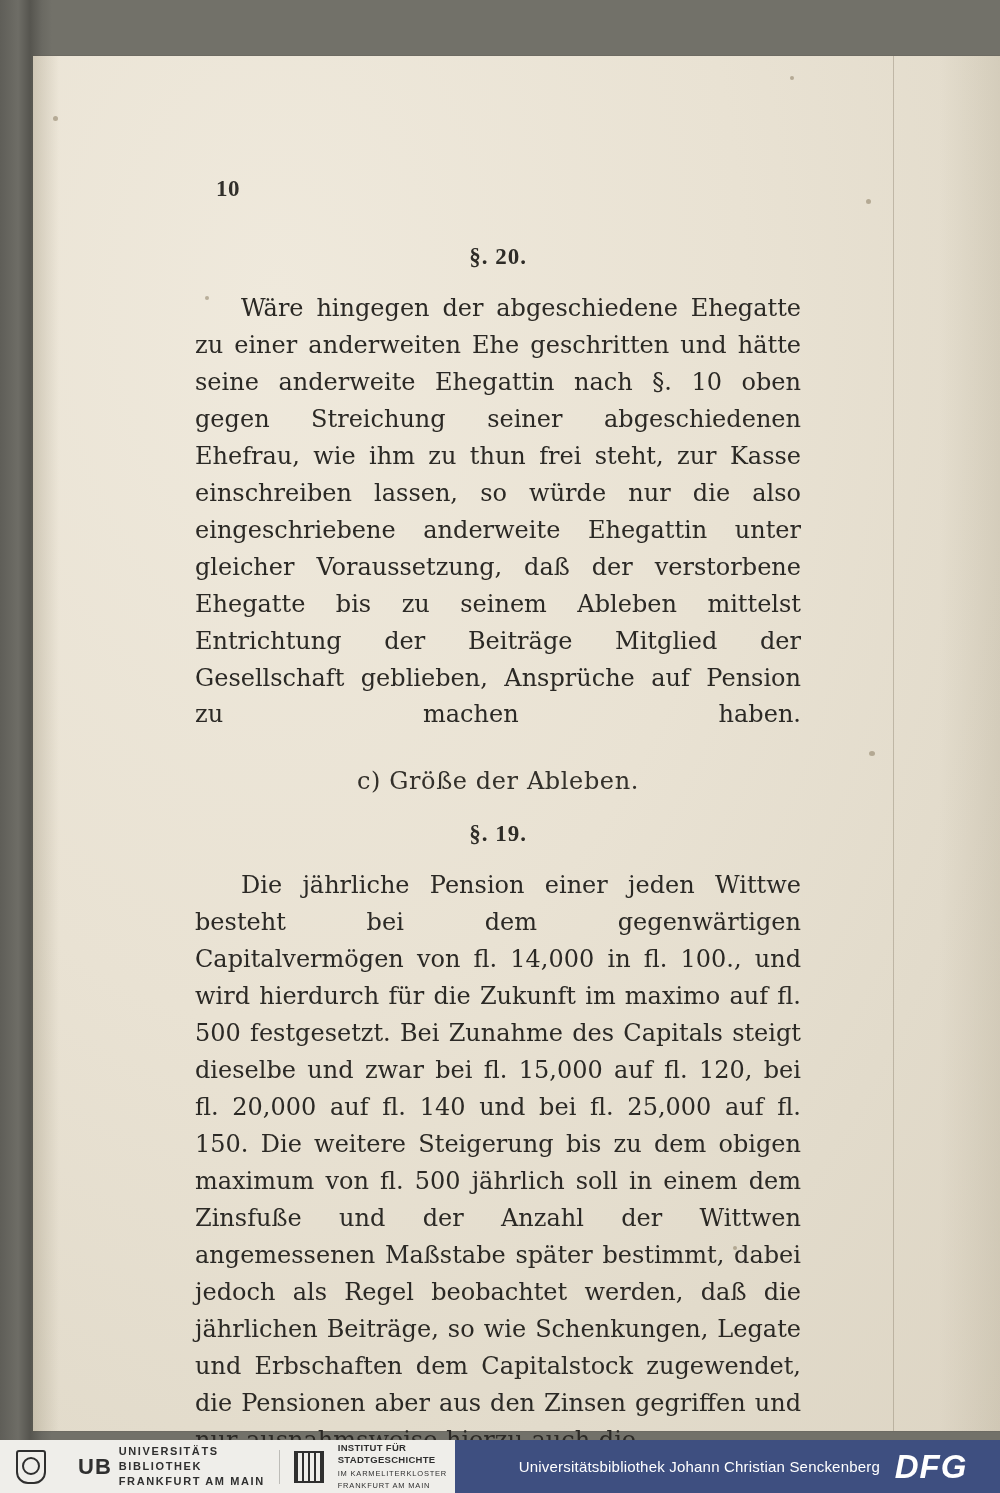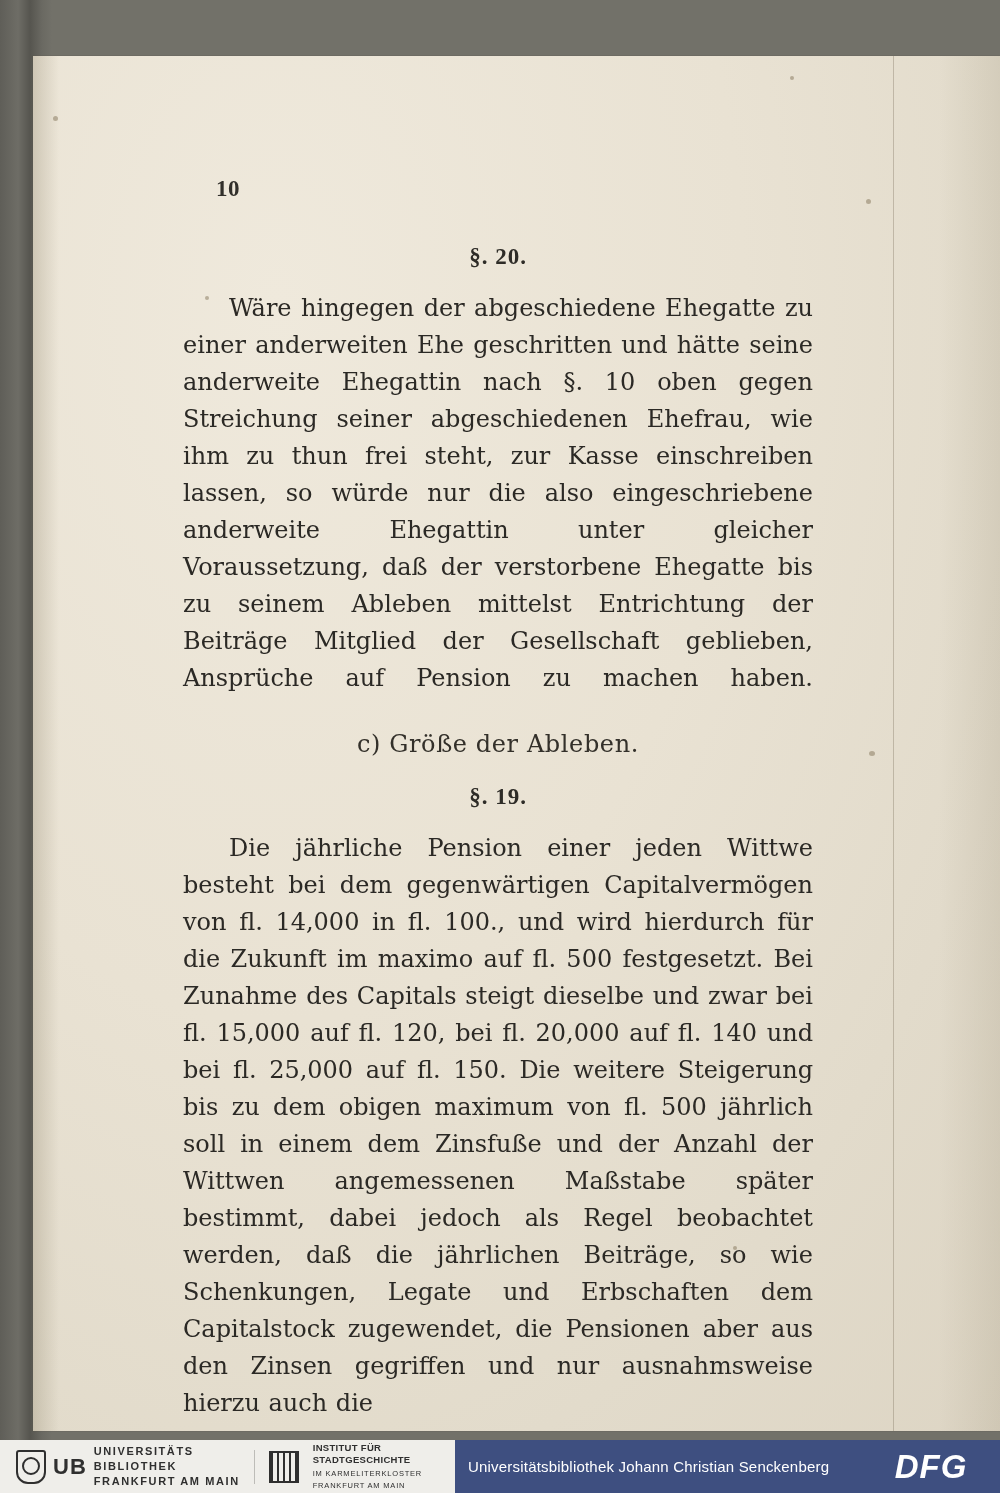--- a/index.html
+++ b/index.html
@@ -106,21 +106,21 @@
     letter-spacing: 0.6px;
     margin: 34px 0 26px 0;
     color: #33302a;
   }
 
   .para {
     font-size: 25.5px;
     line-height: 1.54;
     text-align: justify;
     text-align-last: justify;
-    margin: 0;
+    margin: 12px;
     color: #2b2925;
     word-spacing: 1px;
   }
   .para.last { text-align-last: left; }
   .para .indent { display: inline-block; width: 46px; }
 
   
   .fraktur {
     font-family: "DejaVu Serif", "Liberation Serif", serif;
     font-size: 24px;
@@ -167,20 +167,21 @@
     left: 4px; top: 5px;
     width: 14px; height: 14px;
     border: 2px solid #2f2f2f;
     border-radius: 50%;
   }
   .ub-text {
     font-size: 22px;
     font-weight: bold;
     letter-spacing: 1px;
     color: #2f2f2f;
+    margin-left: 25px;
   }
   .ub-sub {
     font-size: 11px;
     line-height: 1.35;
     letter-spacing: 1.6px;
     color: #2f2f2f;
     font-weight: bold;
   }
   .divider-v {
     width: 1px; height: 34px;
@@ -202,21 +203,21 @@
     letter-spacing: 0.3px;
   }
   .inst-text .small {
     font-weight: normal;
     font-size: 7.5px;
     letter-spacing: 0.8px;
     margin-top: 24px;
   }
   #footer .center {
     flex: 1;
-    text-align: left;
+    text-align: right;
     font-size: 15px;
     color: #ffffff;
     letter-spacing: 0.2px;
     padding-left: 13px;
   }
   #footer .right {
     width: 120px;
     text-align: center;
     font-size: 33px;
     font-weight: bold;

